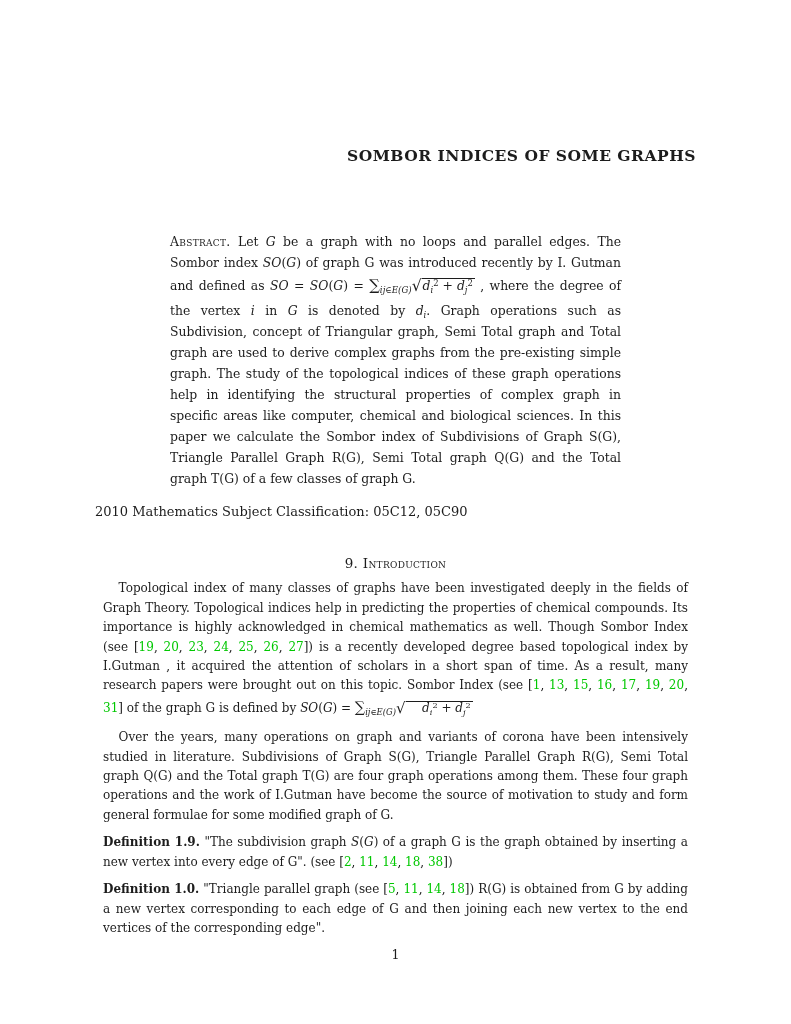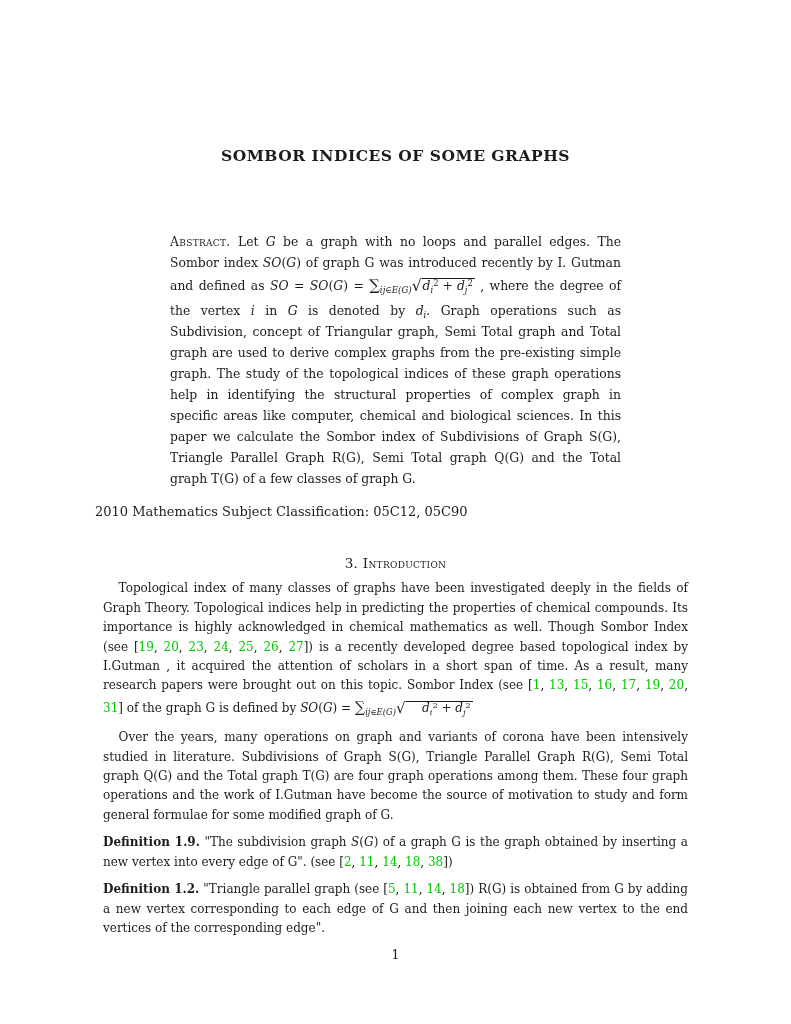--- a/index.html
+++ b/index.html
@@ -10,21 +10,21 @@
     font-family: "DejaVu Serif", "Liberation Serif", serif;
     color: #1c1c1c;
     -webkit-font-smoothing: antialiased;
   }
   .page {
     position: relative;
     width: 791px; height: 1024px;
     padding: 146px 95px 0 95px;
   }
   .title {
-    text-align: center;
+    text-align: right;
     font-weight: bold;
     font-size: 15.5px;
     letter-spacing: 0.5px;
   }
   .abstract {
     margin: 66px 75px 0 75px;
     font-size: 12.4px;
     line-height: 1.7;
     text-align: justify;
   }
@@ -83,29 +83,29 @@
 
   <div class="title">SOMBOR INDICES OF SOME GRAPHS</div>
 
   <div class="abstract">
     <span class="abstract-label">Abstract.</span><span> Let <span class="it">G</span> be a graph with no loops and parallel edges. The Sombor index <span class="it">SO</span>(<span class="it">G</span>) of graph G was introduced recently by I. Gutman and defined as <span class="it">SO</span> = <span class="it">SO</span>(<span class="it">G</span>) = <span><span class="sum-sign">∑</span><sub class="sum-sub">ij∈E(G)</sub></span><span class="sqrt"><span class="sqrt-sign">√</span><span class="sqrt-body"><span class="it">d</span><sub>i</sub><sup>2</sup> + <span class="it">d</span><sub>j</sub><sup>2</sup></span></span> , where the degree of the vertex <span class="it">i</span> in <span class="it">G</span> is denoted by <span class="it">d</span><sub>i</sub>. Graph operations such as Subdivision, concept of Triangular graph, Semi Total graph and Total graph are used to derive complex graphs from the pre-existing simple graph. The study of the topological indices of these graph operations help in identifying the structural properties of complex graph in specific areas like computer, chemical and biological sciences. In this paper we calculate the Sombor index of Subdivisions of Graph S(G), Triangle Parallel Graph R(G), Semi Total graph Q(G) and the Total graph T(G) of a few classes of graph G.</span>
   </div>
 
 
   <div class="msc">2010 Mathematics Subject Classification: 05C12, 05C90</div>
 
-  <div class="section-heading">3. Introduction</div>
+  <div class="section-heading">9. Introduction</div>
 
   <p class="body p1 par-indent">Topological index of many classes of graphs have been investigated deeply in the fields of Graph Theory. Topological indices help in predicting the properties of chemical compounds. Its importance is highly acknowledged in chemical mathematics as well. Though Sombor Index (see [<span class="cite">19</span>, <span class="cite">20</span>, <span class="cite">23</span>, <span class="cite">24</span>, <span class="cite">25</span>, <span class="cite">26</span>, <span class="cite">27</span>]) is a recently developed degree based topological index by I.Gutman , it acquired the attention of scholars in a short span of time. As a result, many research papers were brought out on this topic. Sombor Index (see [<span class="cite">1</span>, <span class="cite">13</span>, <span class="cite">15</span>, <span class="cite">16</span>, <span class="cite">17</span>, <span class="cite">19</span>, <span class="cite">20</span>, <span class="cite">31</span>] of the graph G is defined by <span class="it">SO</span>(<span class="it">G</span>) = <span><span class="sum-sign">∑</span><sub class="sum-sub">ij∈E(G)</sub></span><span class="sqrt"><span class="sqrt-sign">√</span><span class="sqrt-body"><span class="it">d</span><sub>i</sub><sup>2</sup> + <span class="it">d</span><sub>j</sub><sup>2</sup></span></span></p>
 
   <p class="body p2 par-indent">Over the years, many operations on graph and variants of corona have been intensively studied in literature. Subdivisions of Graph S(G), Triangle Parallel Graph R(G), Semi Total graph Q(G) and the Total graph T(G) are four graph operations among them. These four graph operations and the work of I.Gutman have become the source of motivation to study and form general formulae for some modified graph of G.</p>
 
   <p class="body definition">
     <span class="def-label">Definition 1.9.</span><span> "The subdivision graph <span class="it">S</span>(<span class="it">G</span>) of a graph G is the graph obtained by inserting a new vertex into every edge of G". (see [<span class="cite">2</span>, <span class="cite">11</span>, <span class="cite">14</span>, <span class="cite">18</span>, <span class="cite">38</span>])</span>
   </p>
 
   <p class="body definition">
-    <span class="def-label">Definition 1.2.</span><span> "Triangle parallel graph (see [<span class="cite">5</span>, <span class="cite">11</span>, <span class="cite">14</span>, <span class="cite">18</span>]) R(G) is obtained from G by adding a new vertex corresponding to each edge of G and then joining each new vertex to the end vertices of the corresponding edge".</span>
+    <span class="def-label">Definition 1.0.</span><span> "Triangle parallel graph (see [<span class="cite">5</span>, <span class="cite">11</span>, <span class="cite">14</span>, <span class="cite">18</span>]) R(G) is obtained from G by adding a new vertex corresponding to each edge of G and then joining each new vertex to the end vertices of the corresponding edge".</span>
   </p>
 
   <div class="pageno">1</div>
 
 </div>
 
 </body></html>

